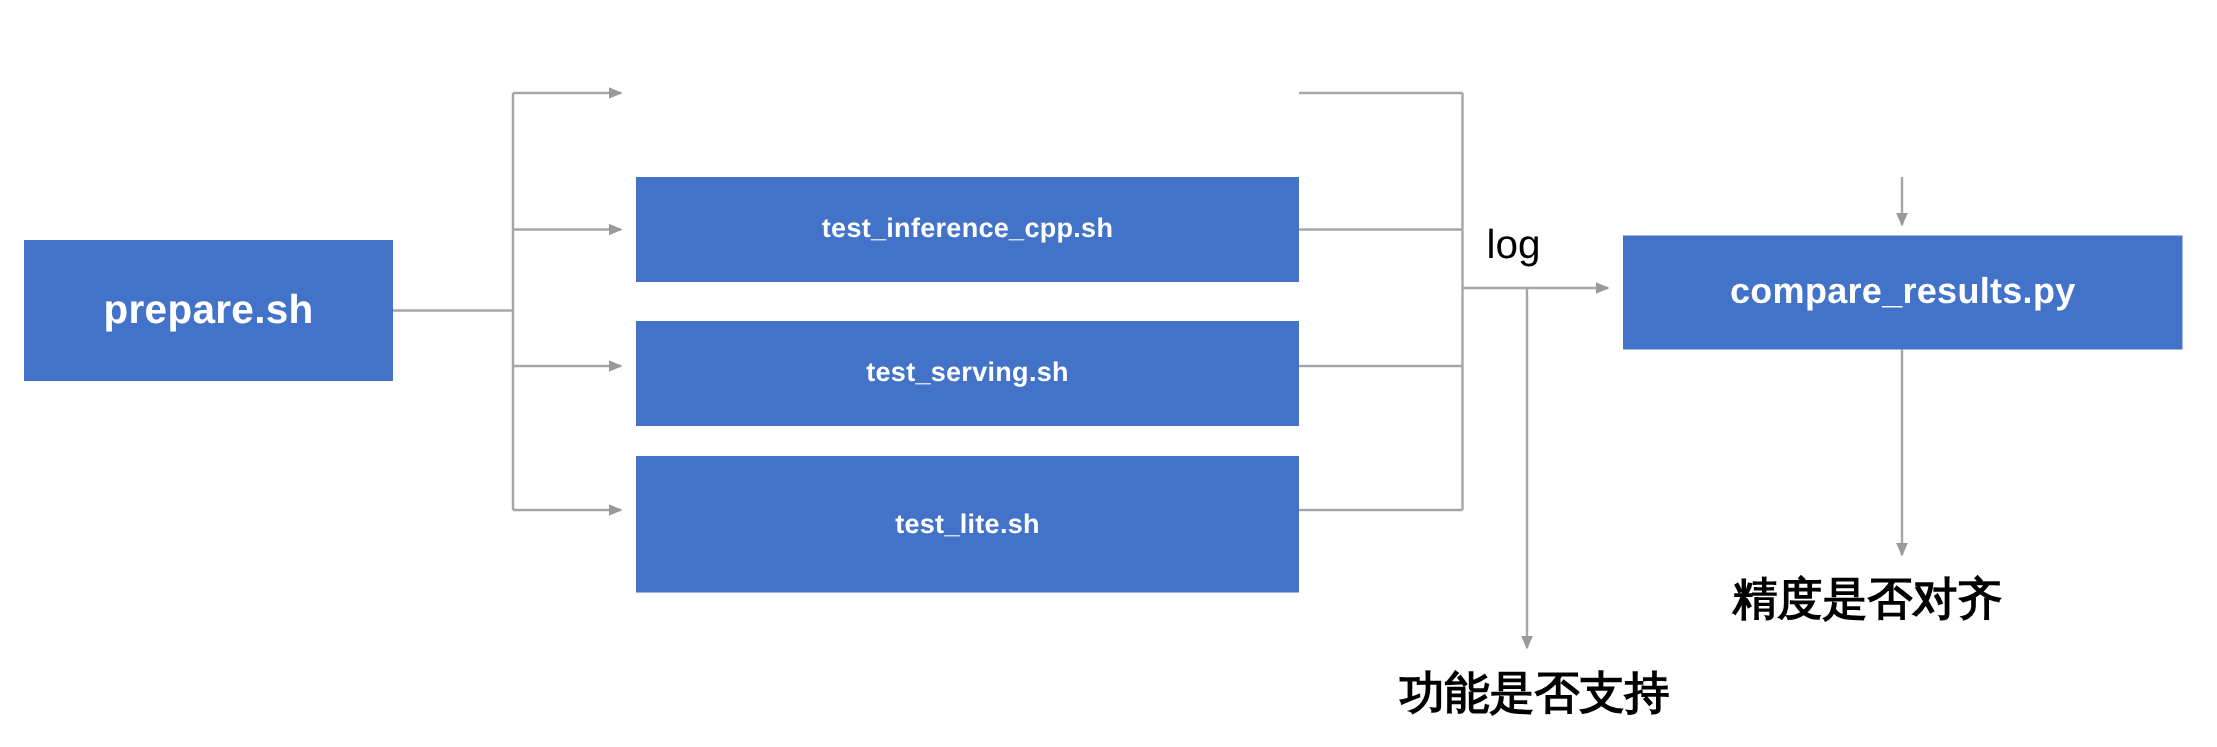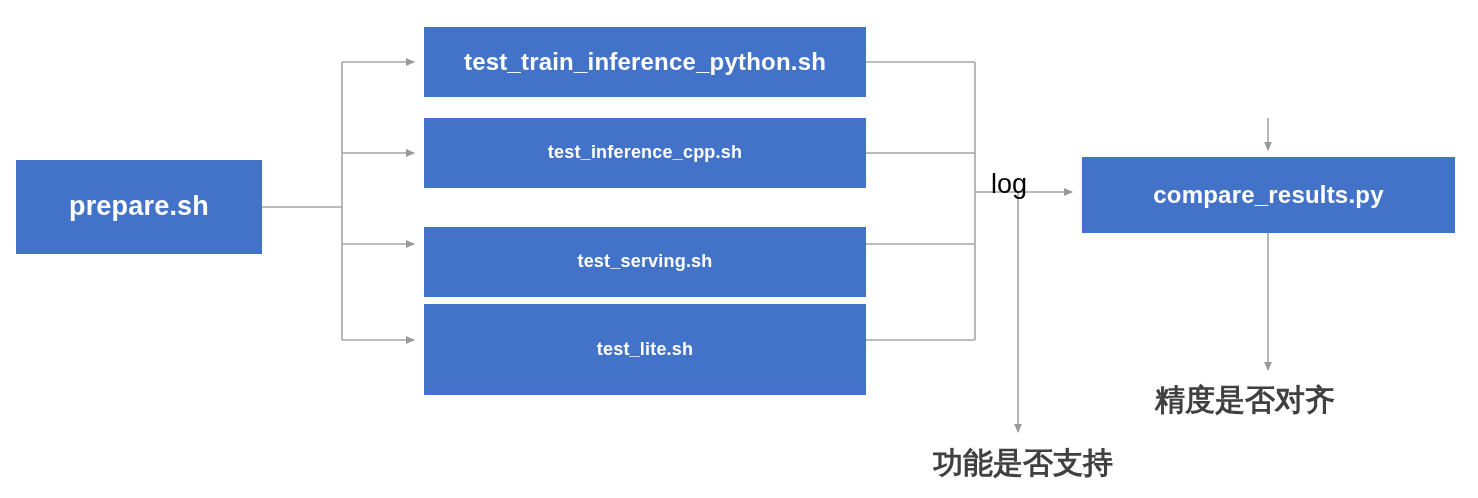--- a/index.html
+++ b/index.html
@@ -41,43 +41,43 @@
   .node-prepare {
     left: 16px; top: 160px; width: 246px; height: 94px;
     font-size: 27px;
   }
   .node-step {
     left: 424px; width: 442px;
     font-size: 18px;
   }
   .step-1 { top: 27px;  height: 70px; font-size: 24px; }
   .step-2 { top: 118px; height: 70px; }
-  .step-3 { top: 227px; height: 70px; }
+  .step-3 { top: 214px; height: 70px; }
   .step-4 { top: 304px; height: 91px; }
   .node-results {
     left: 1185px; top: 26px; width: 170px; height: 92px;
     font-size: 28px;
     border-top-left-radius: 16px;
     border-bottom-right-radius: 16px;
   }
   .node-compare {
     left: 1082px; top: 157px; width: 373px; height: 76px;
     font-size: 24px;
   }
   .edge-label {
     position: absolute;
     color: #000000;
     font-size: 27px;
     line-height: 1;
     white-space: nowrap;
   }
-  .label-log { left: 991px; top: 150px; margin-top: 21px; }
+  .label-log { left: 991px; top: 150px; }
   .note {
     position: absolute;
-    color: #404040;
+    color: #000000;
     font-size: 30px;
     font-weight: bold;
     white-space: nowrap;
     line-height: 1;
   }
   .note-func { left: 915px; top: 448px; margin-left: 18px; }
   .note-prec { left: 1155px; top: 385px; }
 </style>
 </head>
 <body>
@@ -112,21 +112,20 @@
       <path d="M1018,192 L1018,432" marker-end="url(#arrow)"></path>
 
       <path d="M1268,118 L1268,150" marker-end="url(#arrow)"></path>
 
       <path d="M1268,233 L1268,370" marker-end="url(#arrow)"></path>
     </g>
   </svg>
 
   <div class="node node-prepare">prepare.sh</div>
 
-  <div class="node node-step step-1">test_train_inference_python.sh</div>
   <div class="node node-step step-2">test_inference_cpp.sh</div>
   <div class="node node-step step-3">test_serving.sh</div>
   <div class="node node-step step-4">test_lite.sh</div>
 
 
   <div class="node node-compare">compare_results.py</div>
 
   <div class="edge-label label-log">log</div>
 
   <div class="note note-func">功能是否支持</div>

